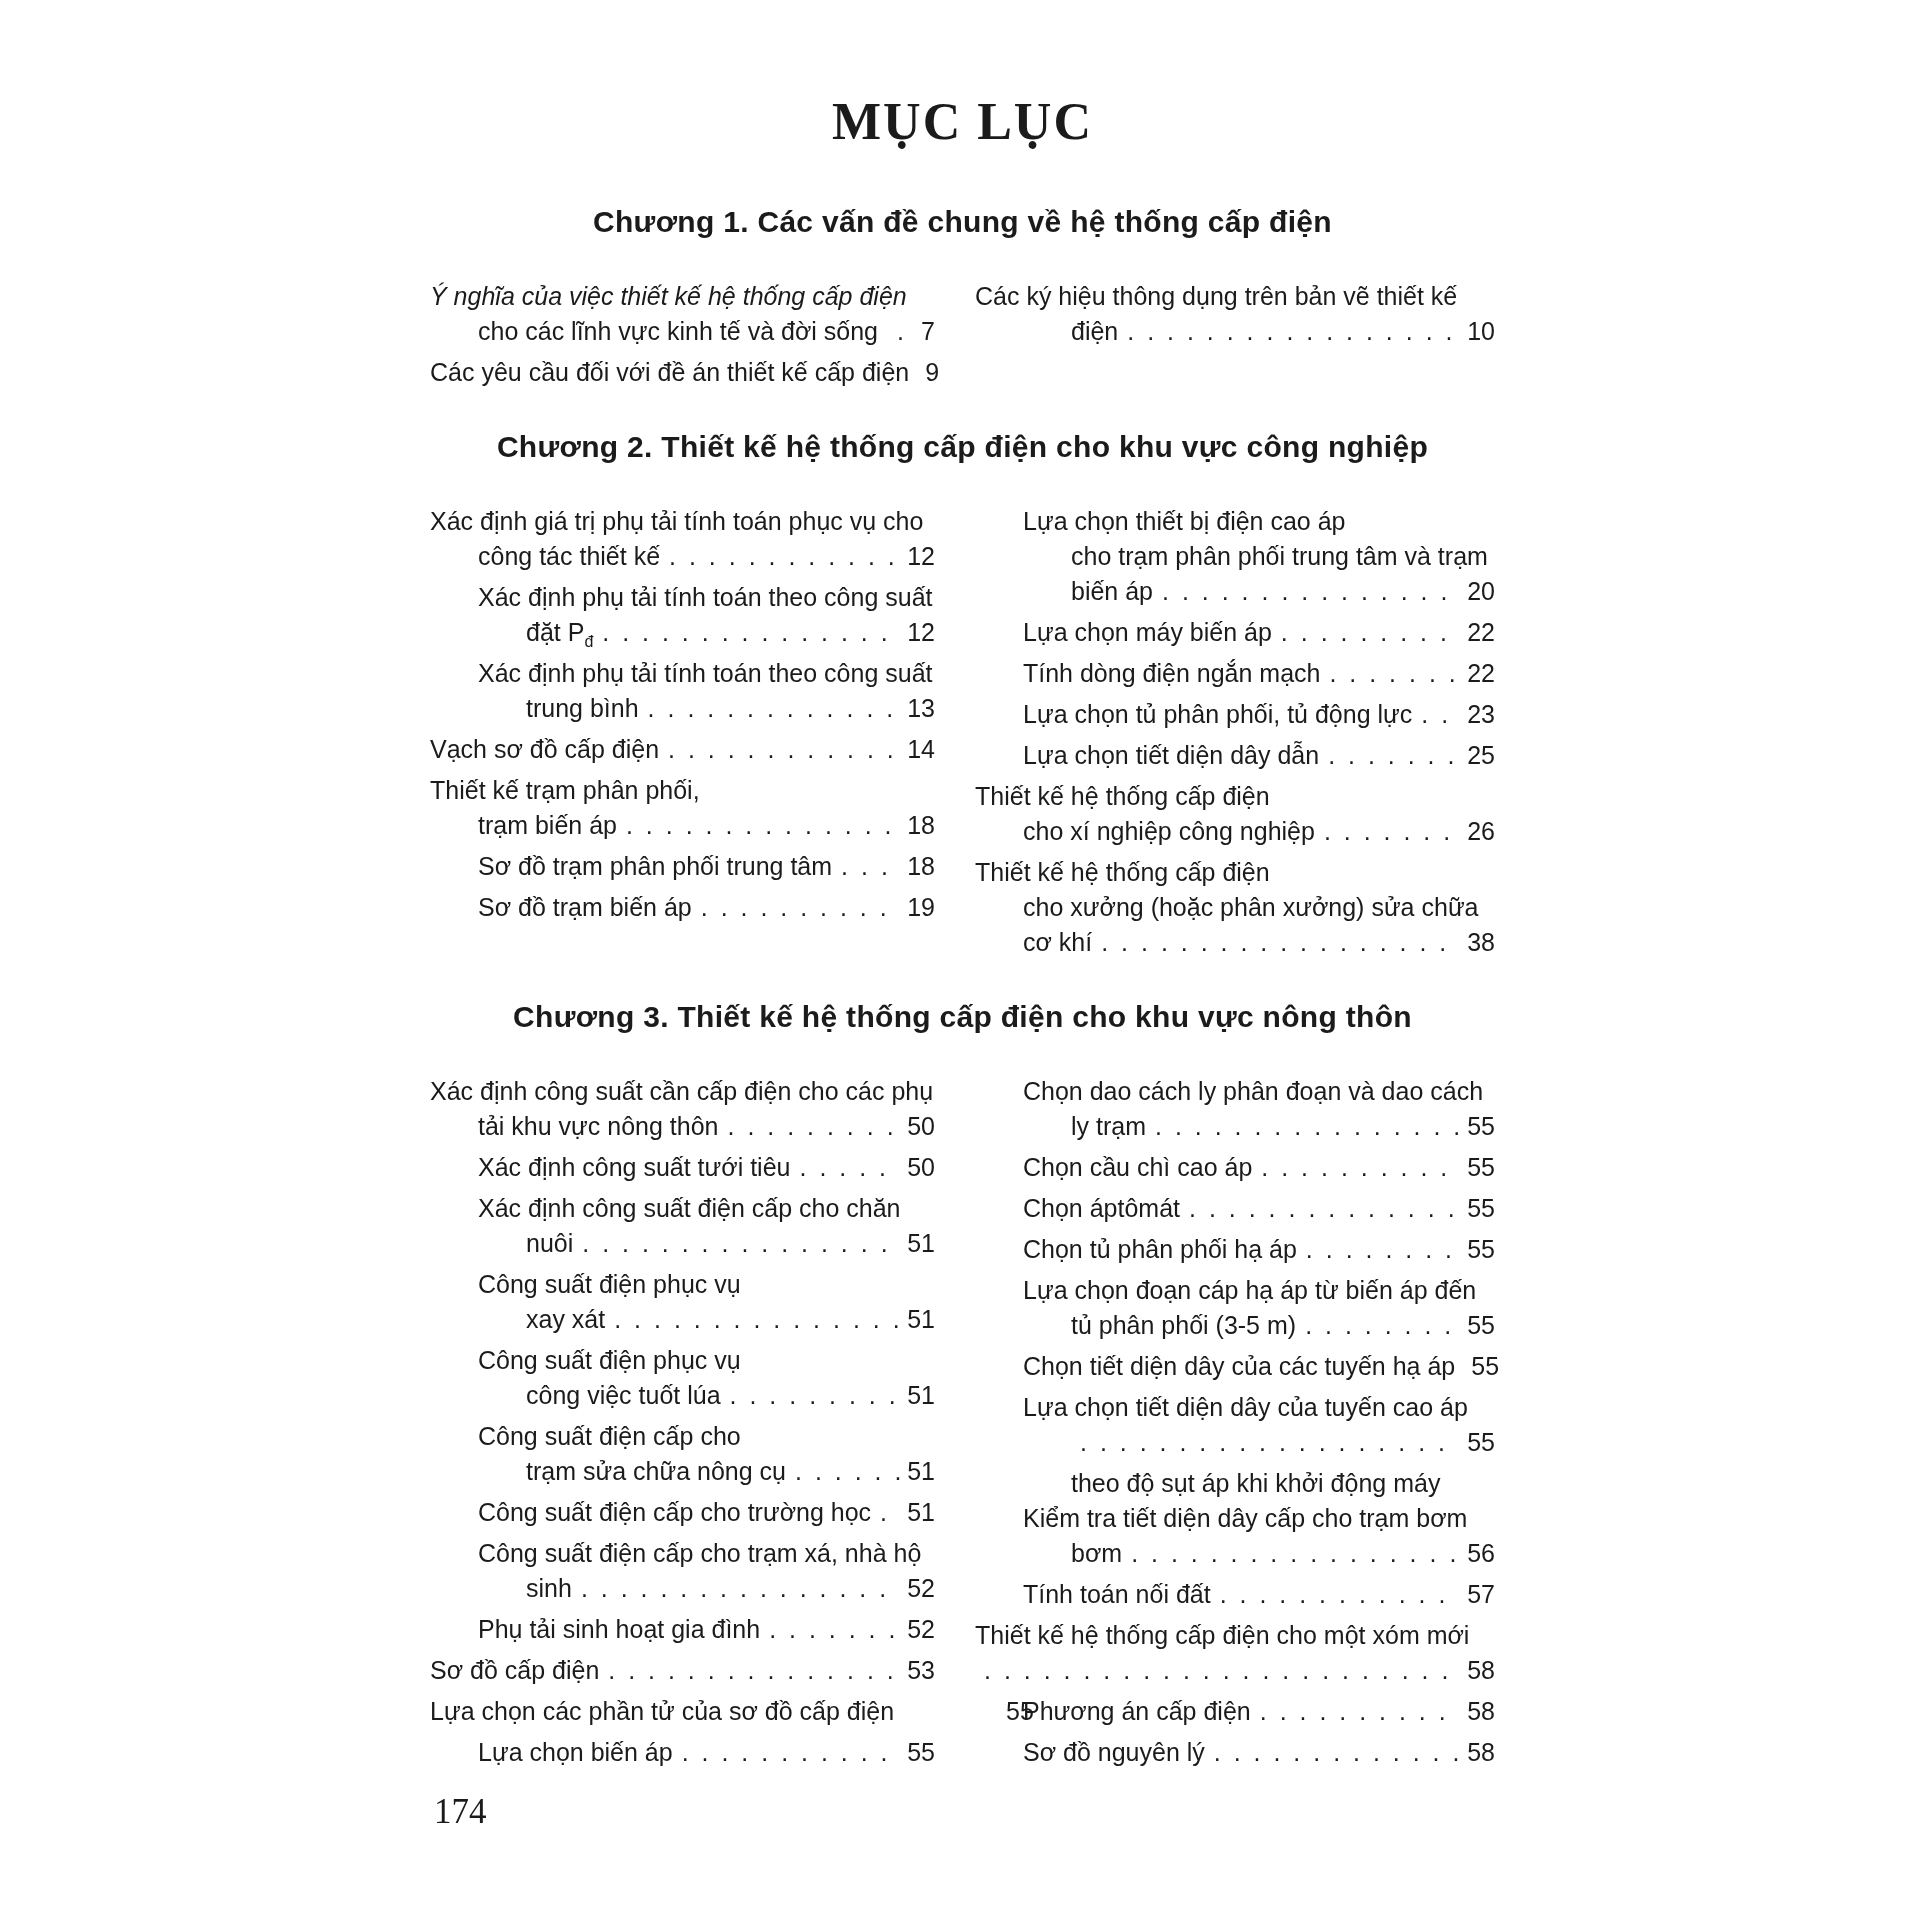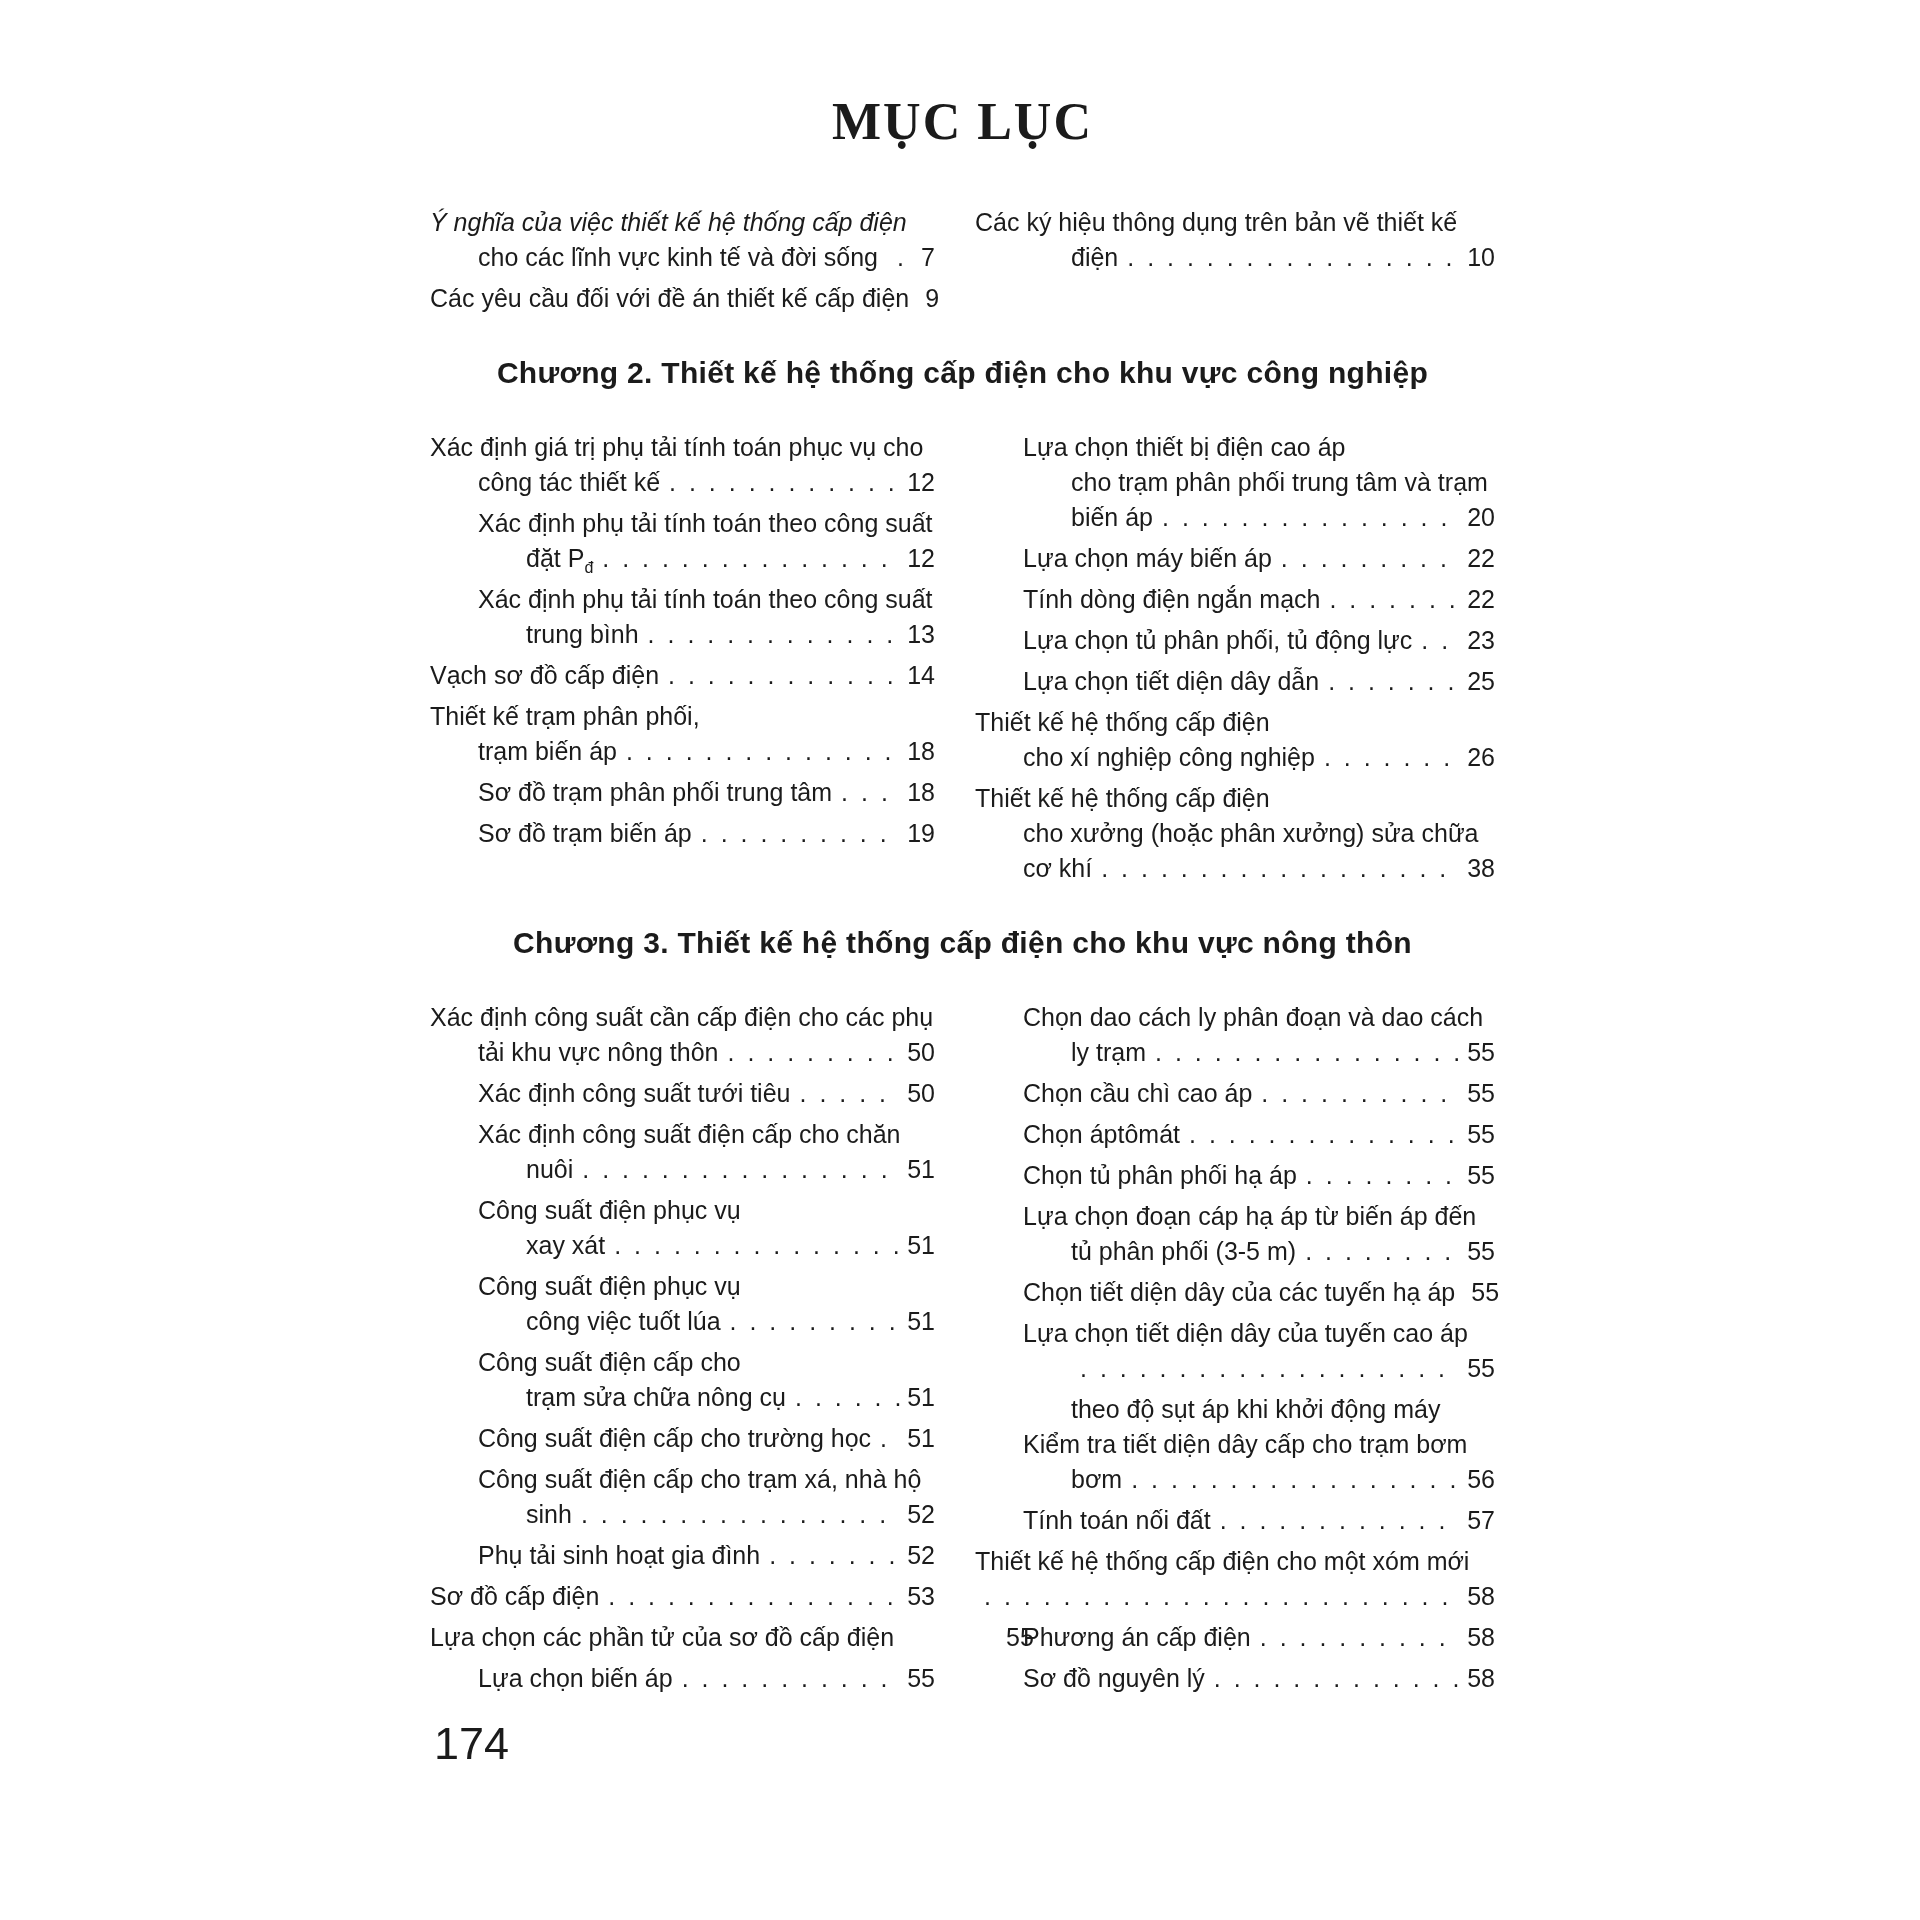--- a/index.html
+++ b/index.html
@@ -44,34 +44,35 @@
   .txt{flex:0 0 auto;}
   .txt sub{font-size:16px;line-height:0;}
   .dots{
     flex:1 1 0;min-width:0;
     overflow:hidden;white-space:nowrap;
     letter-spacing:3px;
     margin:0 2px 0 9px;
   }
   .pg{flex:0 0 auto;margin-left:5px;}
   .footer{
-    font-family:Liberation Sans, sans-serif;
-    font-size:45px;
+    font-family:Liberation Serif, serif;
+    font-size:35px;
     margin-top:16px;
     padding-left:4px;
   }
 </style>
 </head>
 <body>
 
 <div class="sheet">
   <div class="content">
     <h1 class="title">MỤC LỤC</h1>
     <div id="chapters">
         <section class="chapter">
+          <div class="chapter-heading">Chương 1. Các vấn đề chung về hệ thống cấp điện</div>
           <div class="columns">
             <div class="col-left">
               <div class="entry">
                 <div class="line" style="padding-left: 0px; font-style: italic;">
                   <span class="txt">Ý nghĩa của việc thiết kế hệ thống cấp điện</span>
                 </div>
                 <div class="line" style="padding-left: 48px; gap: 10px;">
                   <span class="txt">cho các lĩnh vực kinh tế và đời sống</span>
                   <span class="dots">. . . . . . . . . . . . . . . . . . . . . . . . . . . . . . . . . . . . . . . . . . . . . . . . . . . . . . . . . . . . . . . . . . . . . . </span>
                   <span class="pg">7</span>

